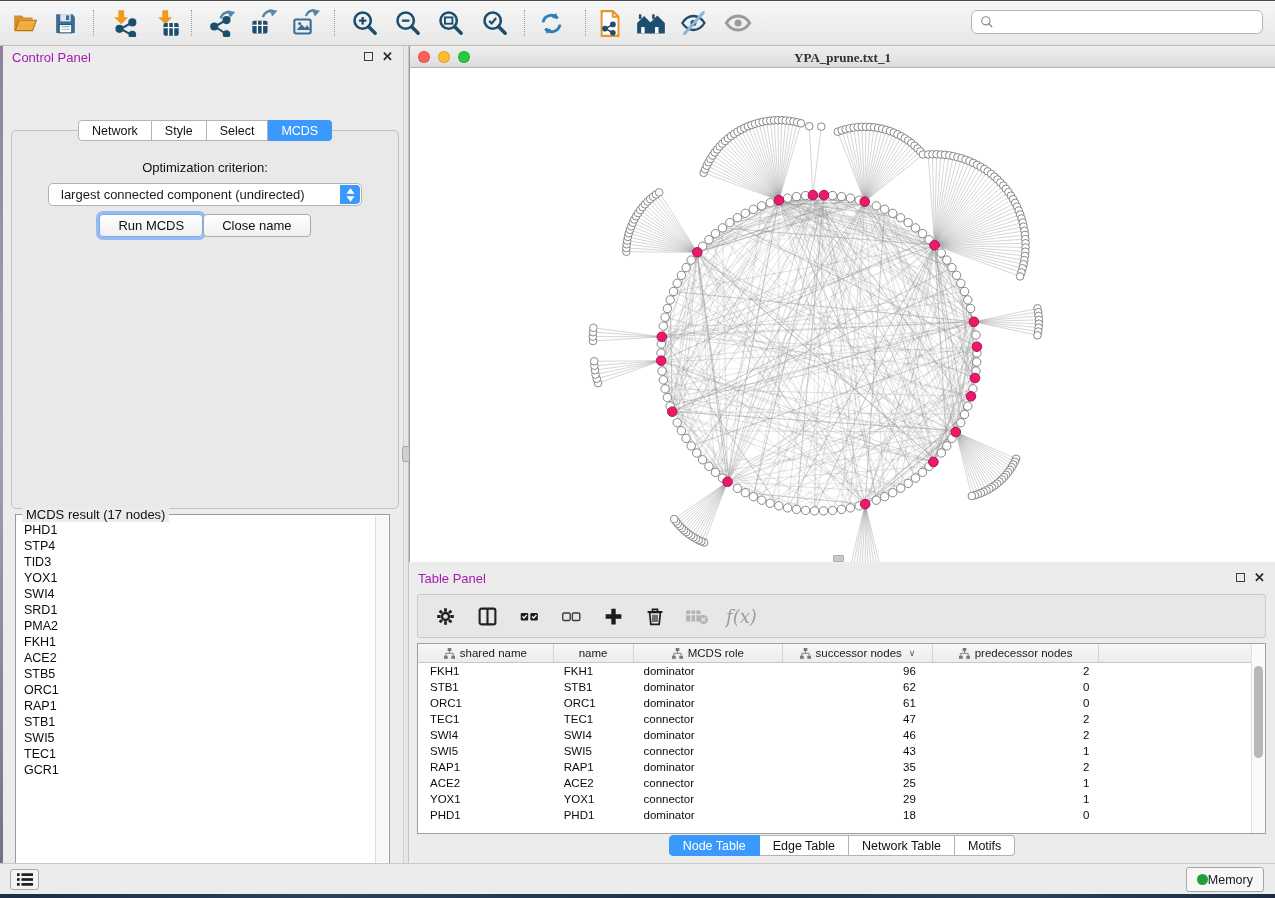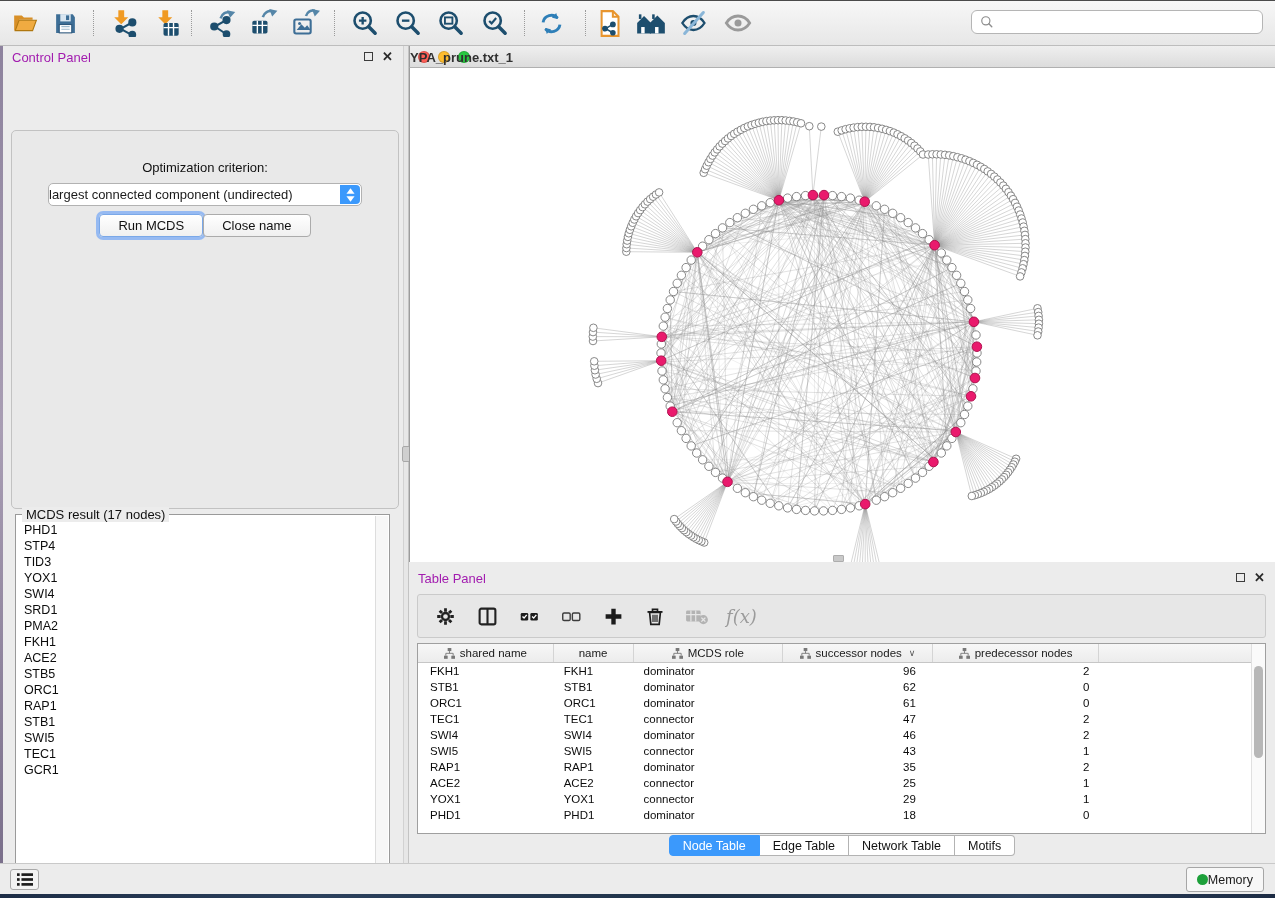--- a/index.html
+++ b/index.html
@@ -38,21 +38,21 @@
        border-left:none;font-size:12.5px;color:#111;}
   .tab:first-child{border-left:1px solid #b3b3b3;border-radius:4px 0 0 4px;}
   .tab:last-child{border-radius:0 4px 4px 0;}
   .tab.sel{background:#3b99fc;border-color:#3b99fc;color:#fff;}
 
   .ctrl-box{position:absolute;left:8px;top:84px;width:388px;height:379px;background:#e9e9e9;
             border:1px solid #c2c2c2;border-radius:5px;}
   .opt-label{position:absolute;left:0;top:29px;width:100%;text-align:center;font-size:13px;color:#111;}
   .dropdown{position:absolute;left:36px;top:52px;width:314px;height:23px;background:#fff;
             border:1px solid #b2b2b2;border-radius:5px;display:flex;align-items:center;
-            font-size:13px;overflow:hidden;}
+            padding-left:12px;font-size:13px;overflow:hidden;}
   .dd-step{position:absolute;right:1px;top:1px;bottom:1px;width:20px;background:#3b99fc;
            border-radius:0 4px 4px 0;display:flex;flex-direction:column;align-items:center;
            justify-content:center;gap:2px;}
   .btnrow{position:absolute;left:0;top:83px;width:100%;display:flex;justify-content:center;}
   .pushbtn{height:23px;padding:0 18px;background:linear-gradient(#ffffff,#f0f0f0);
            border:1px solid #ababab;border-radius:4px;font-size:13px;color:#111;
            font-family:"Liberation Sans",sans-serif;}
   .pushbtn.focused{border-color:#7aa8e8;box-shadow:0 0 0 3px rgba(82,148,250,.55);}
 
   .fieldset{position:absolute;left:12px;top:468px;width:375px;height:370px;
@@ -68,22 +68,22 @@
             border-left:1px solid #d2d2d2;border-right:1px solid #c4c4c4;}
   .vhandle{position:absolute;left:-2px;top:400px;width:9px;height:16px;background:#cfcfcf;
            border:1px solid #a8a8a8;border-radius:2px;}
 
   
   .netwin{position:absolute;left:409px;top:45px;width:866px;height:516px;}
   .titlebar{position:absolute;left:0;top:0;width:100%;height:22px;
             background:linear-gradient(#efefef,#dcdcdc);border-bottom:1px solid #b0b0b0;
             border-left:1px solid #9c9c9c;}
   .tl{position:absolute;top:5px;width:12px;height:12px;border-radius:50%;}
-  .net-title{position:absolute;left:0;top:4px;width:100%;text-align:left;font-size:13px;
-             font-weight:bold;color:#303030;}
+  .net-title{position:absolute;left:0;top:4px;width:100%;text-align:center;font-size:13px;
+             font-weight:bold;color:#303030;font-family:Liberation Serif, serif;}
   .netview{position:absolute;left:0;top:22px;width:866px;height:494px;background:#fff;
            border-left:1px solid #9c9c9c;}
 
   .hdivider{position:absolute;left:409px;top:561px;width:866px;height:5px;background:#ececec;}
   .hhandle{position:absolute;left:424px;top:-7px;width:11px;height:7px;background:#c9c9c9;
            border:1px solid #adadad;border-radius:1px;}
 
   
   .tablepanel{position:absolute;left:409px;top:566px;width:866px;height:296px;background:#ececec;}
   .tp-toolbar{position:absolute;left:8px;top:27px;width:849px;height:44px;background:#e7e7e7;
@@ -297,20 +297,26 @@
           <svg width="9" height="6" viewBox="0 0 10 6">
               <path d="M5 6L.5 0h9z" fill="#fff"></path>
             </svg>
         </span>
       </div>
       <div class="btnrow">
         <button class="pushbtn focused">Run MCDS</button>
         <button class="pushbtn">Close name</button>
       </div>
     </div>
+    <div class="tabs abs" style="left:75px;top:74px" id="ctrl-tabs">
+        <div class="tab">Network</div>
+        <div class="tab">Style</div>
+        <div class="tab">Select</div>
+        <div class="tab sel">MCDS</div>
+      </div>
     <div class="fieldset">
       <span class="legend">MCDS result (17 nodes)</span>
       <div class="mcds-list" id="mcds-list">
           <div>PHD1</div>
           <div>STP4</div>
           <div>TID3</div>
           <div>YOX1</div>
           <div>SWI4</div>
           <div>SRD1</div>
           <div>PMA2</div>

